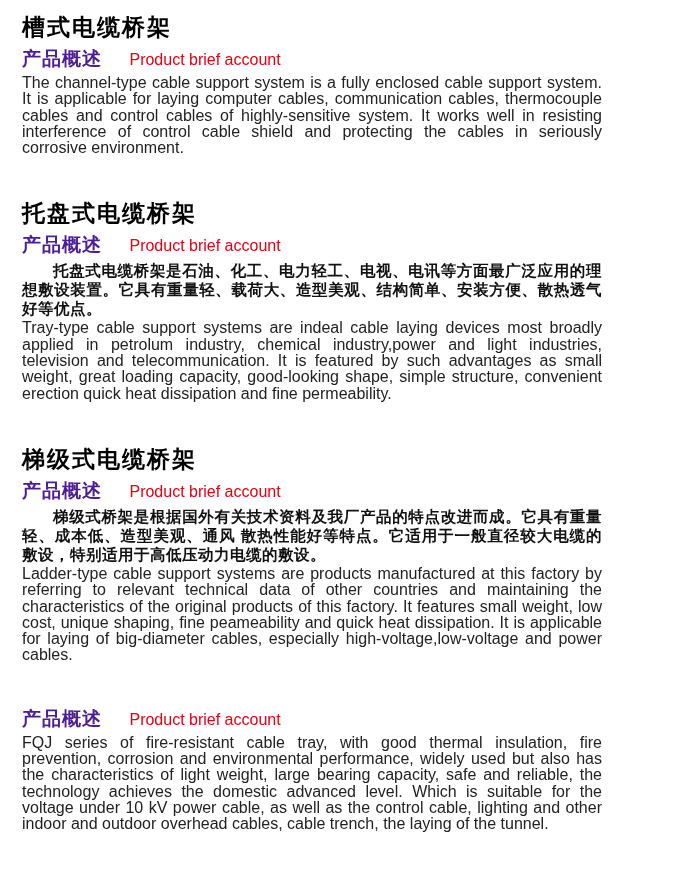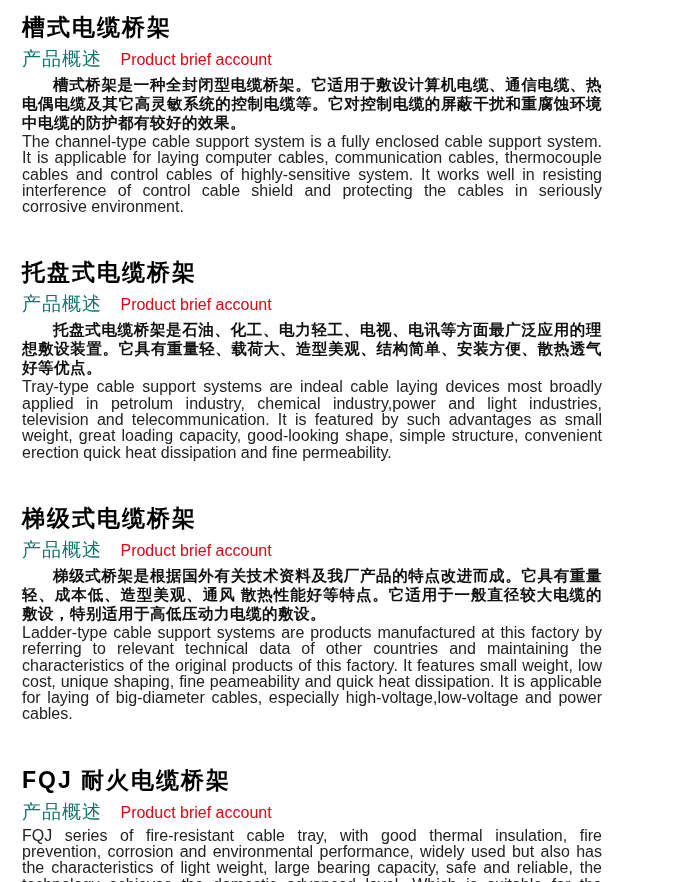--- a/index.html
+++ b/index.html
@@ -34,29 +34,29 @@
     font-weight: bold;
     letter-spacing: 2px;
     color: #000000;
   }
   .overview-row {
     margin: 0 0 4px 0;
     line-height: 22px;
     white-space: nowrap;
   }
   .overview-zh {
-    color: #0f766e;
+    color: #4c1d95;
     font-size: 19px;
-    font-weight: normal;
+    font-weight: bold;
     letter-spacing: 1px;
   }
   .overview-en {
     color: #e60012;
     font-size: 16px;
-    margin-left: 14px;
+    margin-left: 23px;
   }
   .desc-zh {
     margin: 0 0 2px 0;
     font-size: 15.5px;
     line-height: 19px;
     font-weight: bold;
     color: #111111;
     text-align: justify;
     text-indent: 2em;
     letter-spacing: 0.5px;
@@ -73,21 +73,20 @@
 <body>
 
 <div class="page">
 
   <section class="section">
     <h2 class="section-title">槽式电缆桥架</h2>
     <div class="overview-row">
       <span class="overview-zh">产品概述</span>
       <span class="overview-en">Product brief account</span>
     </div>
-    <p class="desc-zh">槽式桥架是一种全封闭型电缆桥架。它适用于敷设计算机电缆、通信电缆、热电偶电缆及其它高灵敏系统的控制电缆等。它对控制电缆的屏蔽干扰和重腐蚀环境中电缆的防护都有较好的效果。</p>
     <p class="desc-en">The channel-type cable support system is a fully enclosed cable support system. It is applicable for laying computer cables, communication cables, thermocouple cables and control cables of highly-sensitive system. It works well in resisting interference of control cable shield and protecting the cables in seriously corrosive environment.</p>
   </section>
 
   <section class="section">
     <h2 class="section-title">托盘式电缆桥架</h2>
     <div class="overview-row">
       <span class="overview-zh">产品概述</span>
       <span class="overview-en">Product brief account</span>
     </div>
     <p class="desc-zh">托盘式电缆桥架是石油、化工、电力轻工、电视、电讯等方面最广泛应用的理想敷设装置。它具有重量轻、载荷大、造型美观、结构简单、安装方便、散热透气好等优点。</p>
@@ -98,21 +97,20 @@
     <h2 class="section-title">梯级式电缆桥架</h2>
     <div class="overview-row">
       <span class="overview-zh">产品概述</span>
       <span class="overview-en">Product brief account</span>
     </div>
     <p class="desc-zh">梯级式桥架是根据国外有关技术资料及我厂产品的特点改进而成。它具有重量轻、成本低、造型美观、通风 散热性能好等特点。它适用于一般直径较大电缆的敷设，特别适用于高低压动力电缆的敷设。</p>
     <p class="desc-en">Ladder-type cable support systems are products manufactured at this factory by referring to relevant technical data of other countries and maintaining the characteristics of the original products of this factory. It features small weight, low cost, unique shaping, fine peameability and quick heat dissipation. It is applicable for laying of big-diameter cables, especially high-voltage,low-voltage and power cables.</p>
   </section>
 
   <section class="section">
-    <h2 class="section-title">FQJ 耐火电缆桥架</h2>
     <div class="overview-row">
       <span class="overview-zh">产品概述</span>
       <span class="overview-en">Product brief account</span>
     </div>
     <p class="desc-en">FQJ series of fire-resistant cable tray, with good thermal insulation, fire prevention, corrosion and environmental performance, widely used but also has the characteristics of light weight, large bearing capacity, safe and reliable, the technology achieves the domestic advanced level. Which is suitable for the voltage under 10 kV power cable, as well as the control cable, lighting and other indoor and outdoor overhead cables, cable trench, the laying of the tunnel.</p>
   </section>
 
 </div>
 
 </body></html>

